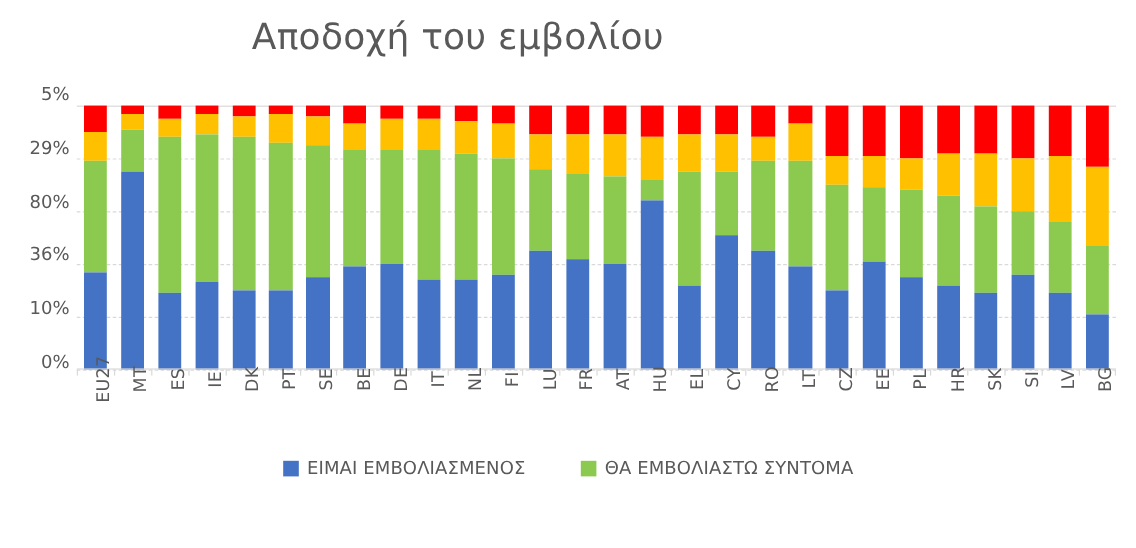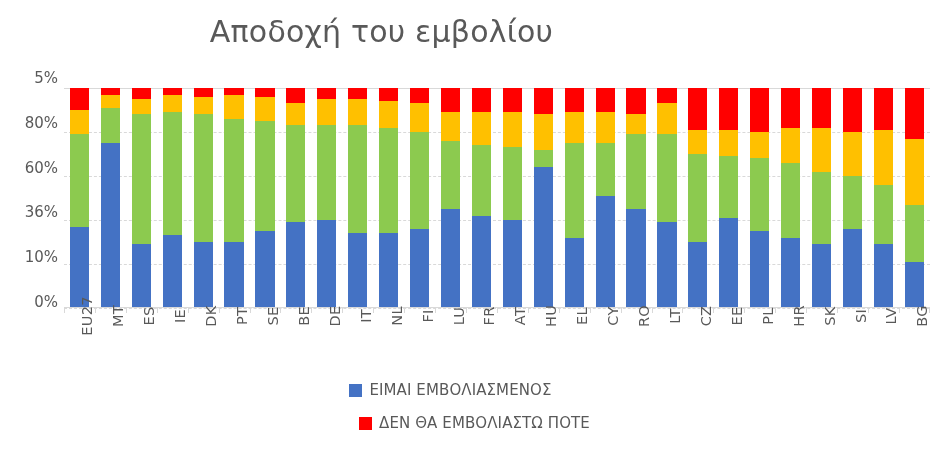--- a/index.html
+++ b/index.html
@@ -204,22 +204,22 @@
 <div id="chart-root">
 
   <div id="chart-title">Αποδοχή του εμβολίου</div>
 
   <div id="plot-wrap">
 
     <div id="y-axis-labels">
         <div class="y-tick-label" style="top: 100%;">0%</div>
         <div class="y-tick-label" style="top: 80%;">10%</div>
         <div class="y-tick-label" style="top: 60%;">36%</div>
-        <div class="y-tick-label" style="top: 40%;">60%</div>
-        <div class="y-tick-label" style="top: 20%;">80%</div>
+        <div class="y-tick-label" style="top: 40%;">80%</div>
+        <div class="y-tick-label" style="top: 20%;">29%</div>
         <div class="y-tick-label" style="top: 0%;">5%</div>
       </div>
 
     <div id="plot-area">
       <div id="gridlines-layer">
           <div class="gridline" style="top: 100%;"></div>
           <div class="gridline" style="top: 80%;"></div>
           <div class="gridline" style="top: 60%;"></div>
           <div class="gridline" style="top: 40%;"></div>
           <div class="gridline" style="top: 20%;"></div>
@@ -572,23 +572,23 @@
       </div>
   </div>
 
   <div id="legend">
     <div class="legend-row" id="legend-row-1">
         <div class="legend-item">
           <span class="legend-swatch" style="background: rgb(68, 114, 196);"></span>
           <span class="legend-label">ΕΙΜΑΙ ΕΜΒΟΛΙΑΣΜΕΝΟΣ</span>
         </div>
         <span class="legend-gap"></span>
+        <div class="legend-item">
+          <span class="legend-swatch" style="background: rgb(140, 202, 79);"></span>
+          <span class="legend-label">ΘΑ ΕΜΒΟΛΙΑΣΤΩ ΣΥΝΤΟΜΑ</span>
+        </div>
       </div>
     <div class="legend-row" id="legend-row-2">
         <span class="legend-gap-tight"></span>
-        <div class="legend-item">
-          <span class="legend-swatch" style="background: rgb(255, 0, 0);"></span>
-          <span class="legend-label">ΔΕΝ ΘΑ ΕΜΒΟΛΙΑΣΤΩ ΠΟΤΕ</span>
-        </div>
       </div>
   </div>
 
 </div>
 
 </body></html>

